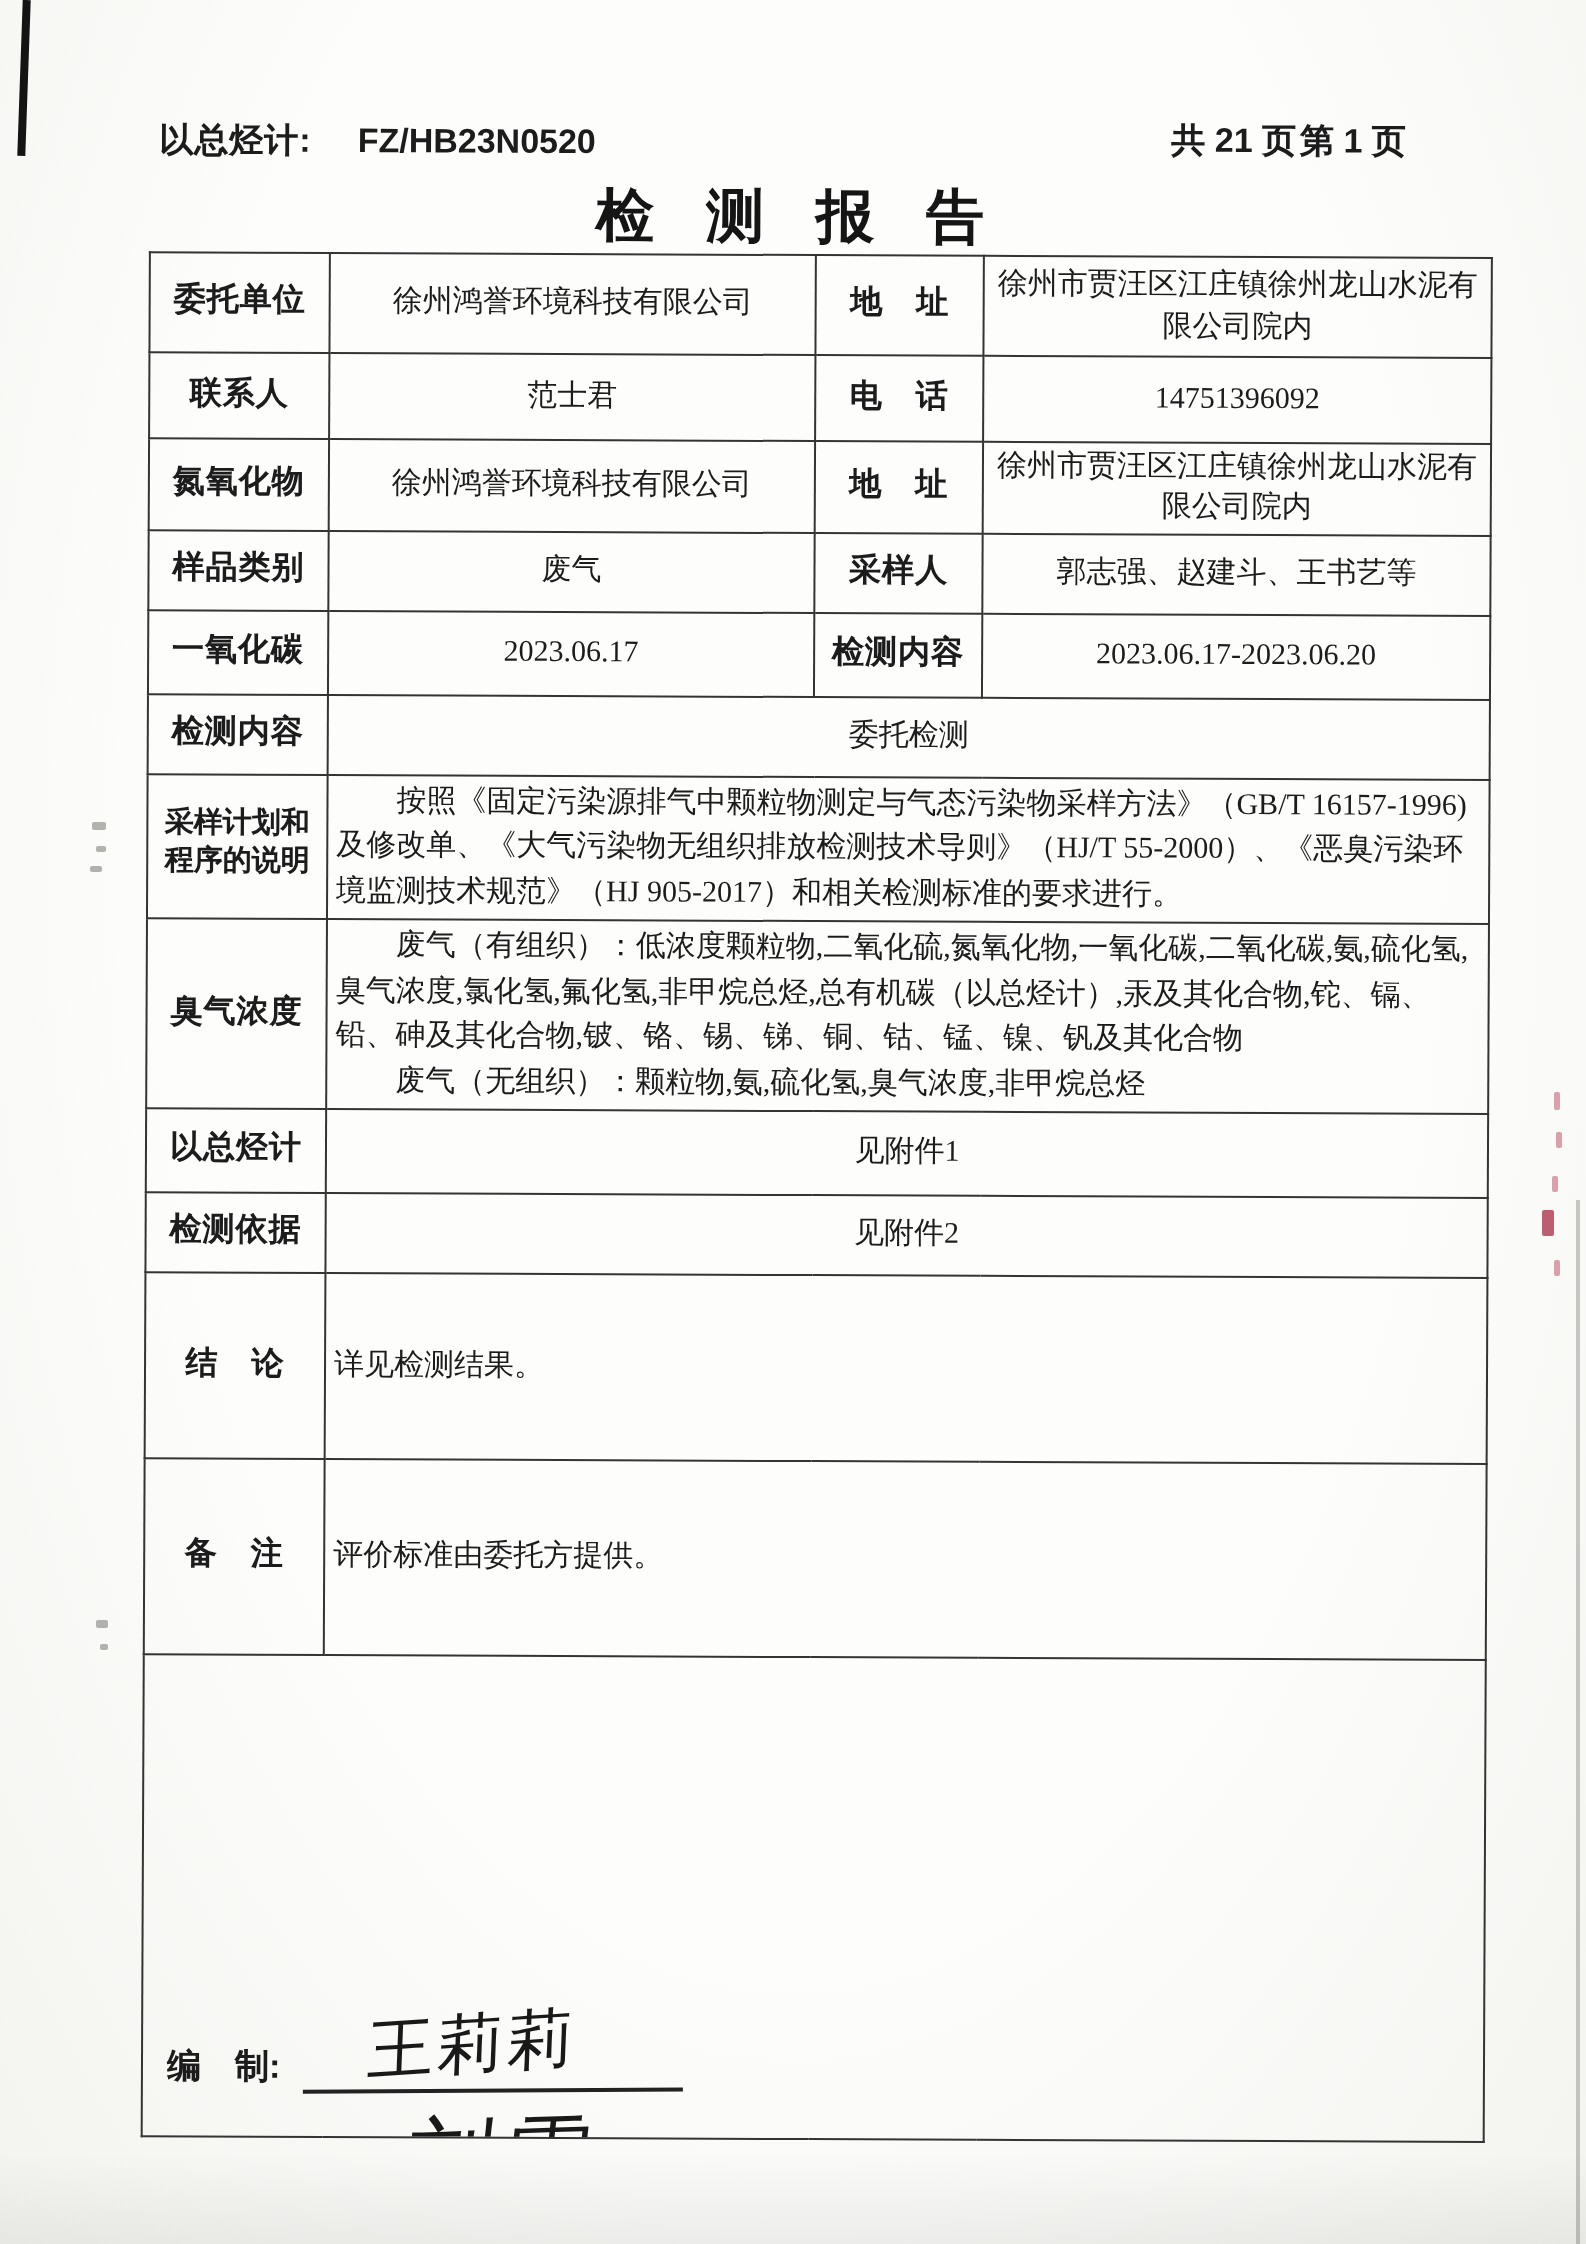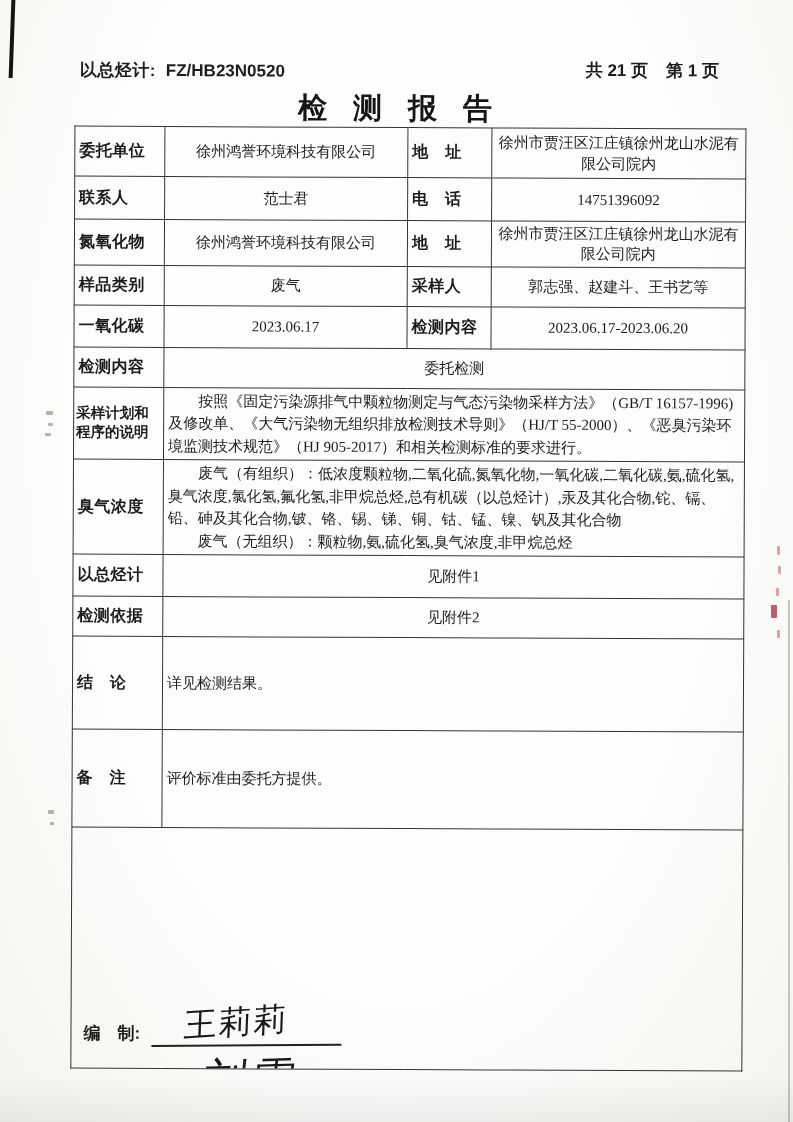--- a/index.html
+++ b/index.html
@@ -9,44 +9,44 @@
     color:#1c1c1c;
     font-family:"Liberation Serif","DejaVu Serif",serif;
   }
   .tilt{position:absolute;inset:0;transform:rotate(0.25deg);transform-origin:50% 0;}
   
   .report-no{
     position:absolute;left:80px;top:60px;
     font-family:"Liberation Sans","DejaVu Sans",sans-serif;
     font-weight:bold;font-size:17px;letter-spacing:.5px;
   }
-  .report-no .num{margin-left:10px;letter-spacing:0;}
+  .report-no .num{margin-left:23px;letter-spacing:0;}
   .pages{
     position:absolute;left:586px;top:58px;white-space:nowrap;
     font-family:"Liberation Sans","DejaVu Sans",sans-serif;
     font-weight:bold;font-size:17px;
   }
-  .pages .pg2{margin-left:18px;}
+  .pages .pg2{margin-left:2px;}
   .doc-title{
     position:absolute;top:89px;left:30px;width:740px;text-align:center;
     font-family:"Liberation Sans","DejaVu Sans",sans-serif;
     font-weight:bold;font-size:29px;letter-spacing:9px;color:#151515;
   }
   
   table.rpt{
     position:absolute;left:75px;top:127px;width:671px;
     border-collapse:collapse;table-layout:fixed;
   }
   table.rpt td{
     border:1.5px solid #343434;vertical-align:middle;
     padding:2px 4px;overflow:hidden;
   }
   td.lab{
-    font-family:Liberation Serif, serif;
-    font-weight:bold;font-size:16px;line-height:1.3;
+    font-family:Liberation Mono, monospace;
+    font-weight:bold;font-size:16px;text-align:center;line-height:1.3;
     letter-spacing:.5px;
   }
   td.lab.small{font-size:14.5px;letter-spacing:0;padding:2px 2px;}
   td.val{font-size:15px;text-align:center;line-height:1.35;}
   td.text{font-size:15px;text-align:left;padding:4px 8px;line-height:1.5;}
   td.text p{margin:0;text-indent:2em;}
   
   td.sigcell{padding:0;}
   .sigwrap{position:relative;width:100%;height:100%;}
   .siglabel,.sealabel,.datelabel{

